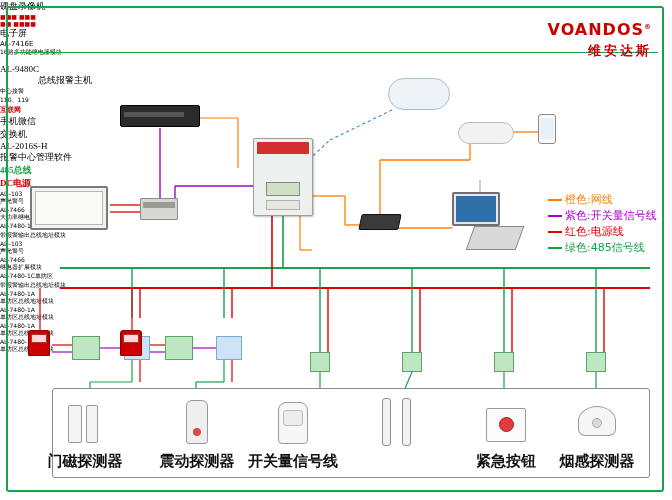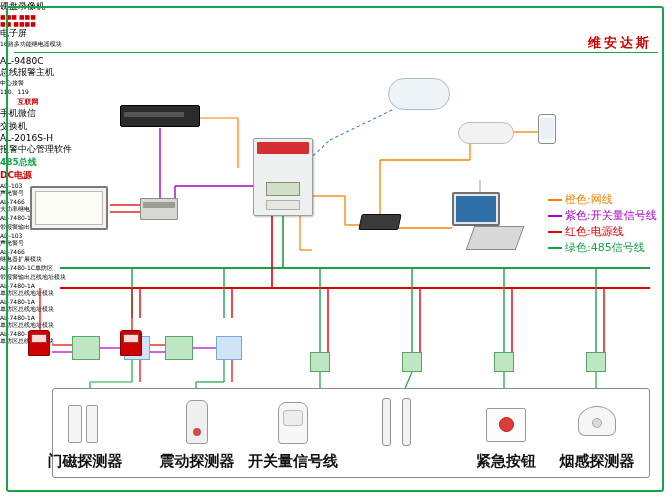--- a/index.html
+++ b/index.html
@@ -19,26 +19,26 @@
     font-size:17px;font-weight:bold;color:#111;letter-spacing:0px;
   }
   .brand{
     position:absolute;right:20px;top:20px;text-align:right;
   }
   .brand .en{
     font-size:16px;font-weight:bold;color:#cc0000;letter-spacing:1px;
   }
   .brand .en sup{font-size:7px;vertical-align:super;}
   .brand .cn{
-    font-size:13px;font-weight:bold;color:#cc0000;letter-spacing:3px;margin-top:14px;
+    font-size:13px;font-weight:bold;color:#cc0000;letter-spacing:3px;margin-top:3px;
   }
   .hr-top{
     position:absolute;left:14px;top:52px;width:644px;height:1px;background:#16a34a;
   }
-  .lbl9{font-size:9px;}
+  .lbl9{font-size:9px;font-family:Liberation Serif, serif;}
   .lbl7{font-size:7px;}
   .lbl6{font-size:6px;}
   svg{position:absolute;left:0;top:0;}
   
   .dev{position:absolute;box-sizing:border-box;}
   .host{
     background:#eef0f0;border:1px solid #9aa0a0;border-radius:2px;
     box-shadow:1px 1px 2px rgba(0,0,0,.25);
   }
   .modblue{
@@ -63,20 +63,21 @@
 </head>
 <body>
 
 <div id="root">
 
   <div class="frame"></div>
   <div class="hr-top"></div>
 
 
   <div class="brand">
+    <div class="en"><span>VOANDOS</span><sup>®</sup></div>
     <div class="cn">维安达斯</div>
   </div>
 
   <svg width="672" height="500">
 
     <line x1="60" y1="268" x2="650" y2="268" stroke="#16a34a" stroke-width="2"></line>
 
     <line x1="60" y1="288" x2="650" y2="288" stroke="#e10000" stroke-width="2"></line>
 
     <line x1="283" y1="215" x2="283" y2="268" stroke="#16a34a" stroke-width="1.6"></line>
@@ -157,36 +158,37 @@
   <div class="lbl9 b c" style="left:120px;top:88px;width:80px;">硬盘录像机</div>
 
   <div class="dev" style="left:30px;top:186px;width:78px;height:44px;background:#f2f2ee;border:2px solid #7a7a7a;border-radius:2px;"></div>
   <div class="dev" style="left:35px;top:191px;width:68px;height:34px;background:#fbfbf6;border:1px solid #b8b8b8;"></div>
   <div class="lbl6" style="left:40px;top:196px;color:#c00;">■■■ ■■■</div>
   <div class="lbl6" style="left:40px;top:206px;color:#c00;">■■ ■■■■</div>
   <div class="lbl9 b c" style="left:28px;top:168px;width:82px;">电子屏</div>
 
   <div class="dev" style="left:140px;top:198px;width:38px;height:22px;background:#d8d8d2;border:1px solid #8b8b86;border-radius:1px;"></div>
   <div class="dev" style="left:143px;top:202px;width:32px;height:6px;background:#9c9c96;"></div>
+  <div class="lbl7 b" style="left:190px;top:222px;">AL-7416E</div>
   <div class="lbl6" style="left:190px;top:231px;">16路多功能继电器模块</div>
 
   <div class="dev host" style="left:253px;top:138px;width:60px;height:78px;"></div>
   <div class="dev" style="left:257px;top:142px;width:52px;height:12px;background:#d32f2f;border-radius:1px;"></div>
   <div class="lbl6" style="left:261px;top:144px;color:#fff;">AL-9480C</div>
   <div class="dev" style="left:266px;top:182px;width:34px;height:14px;background:#cfe0c6;border:1px solid #7f8f78;"></div>
   <div class="dev" style="left:266px;top:200px;width:34px;height:10px;background:#e6e6e2;border:1px solid #b0b0aa;"></div>
   <div class="lbl9 b c" style="left:238px;top:96px;width:92px;">AL-9480C</div>
-  <div class="lbl9 b c" style="left:238px;top:108px;width:92px;">总线报警主机</div>
+  <div class="lbl9 b c" style="left:238px;top:108px;width:92px;text-align:right;">总线报警主机</div>
 
   <div class="dev" style="left:388px;top:78px;width:62px;height:32px;background:#eef3f7;border:1px solid #a9bfd4;border-radius:16px;"></div>
   <div class="lbl6 c" style="left:388px;top:85px;width:62px;">中心接警</div>
   <div class="lbl6 c" style="left:388px;top:95px;width:62px;">110、119</div>
 
   <div class="dev" style="left:458px;top:122px;width:56px;height:22px;background:#f2f2f2;border:1px solid #bdbdbd;border-radius:11px;"></div>
-  <div class="lbl7 b c redtxt" style="left:458px;top:118px;width:56px;text-align:center;">互联网</div>
+  <div class="lbl7 b c redtxt" style="left:458px;top:118px;width:56px;">互联网</div>
 
   <div class="dev" style="left:538px;top:114px;width:18px;height:30px;background:#fafafa;border:1px solid #8a8a8a;border-radius:3px;"></div>
   <div class="dev" style="left:540px;top:118px;width:14px;height:21px;background:#e9f1f8;"></div>
   <div class="lbl9 b" style="left:560px;top:125px;">手机微信</div>
 
   <div class="dev" style="left:360px;top:214px;width:40px;height:16px;background:#3a3a3a;border:1px solid #111;border-radius:2px;transform:skewX(-12deg);"></div>
   <div class="lbl9 b c" style="left:352px;top:196px;width:58px;">交换机</div>
 
   <div class="dev" style="left:452px;top:192px;width:48px;height:34px;background:#e8e8e8;border:2px solid #6f6f6f;border-radius:2px;"></div>
   <div class="dev" style="left:456px;top:196px;width:40px;height:26px;background:#2f6fa8;"></div>

